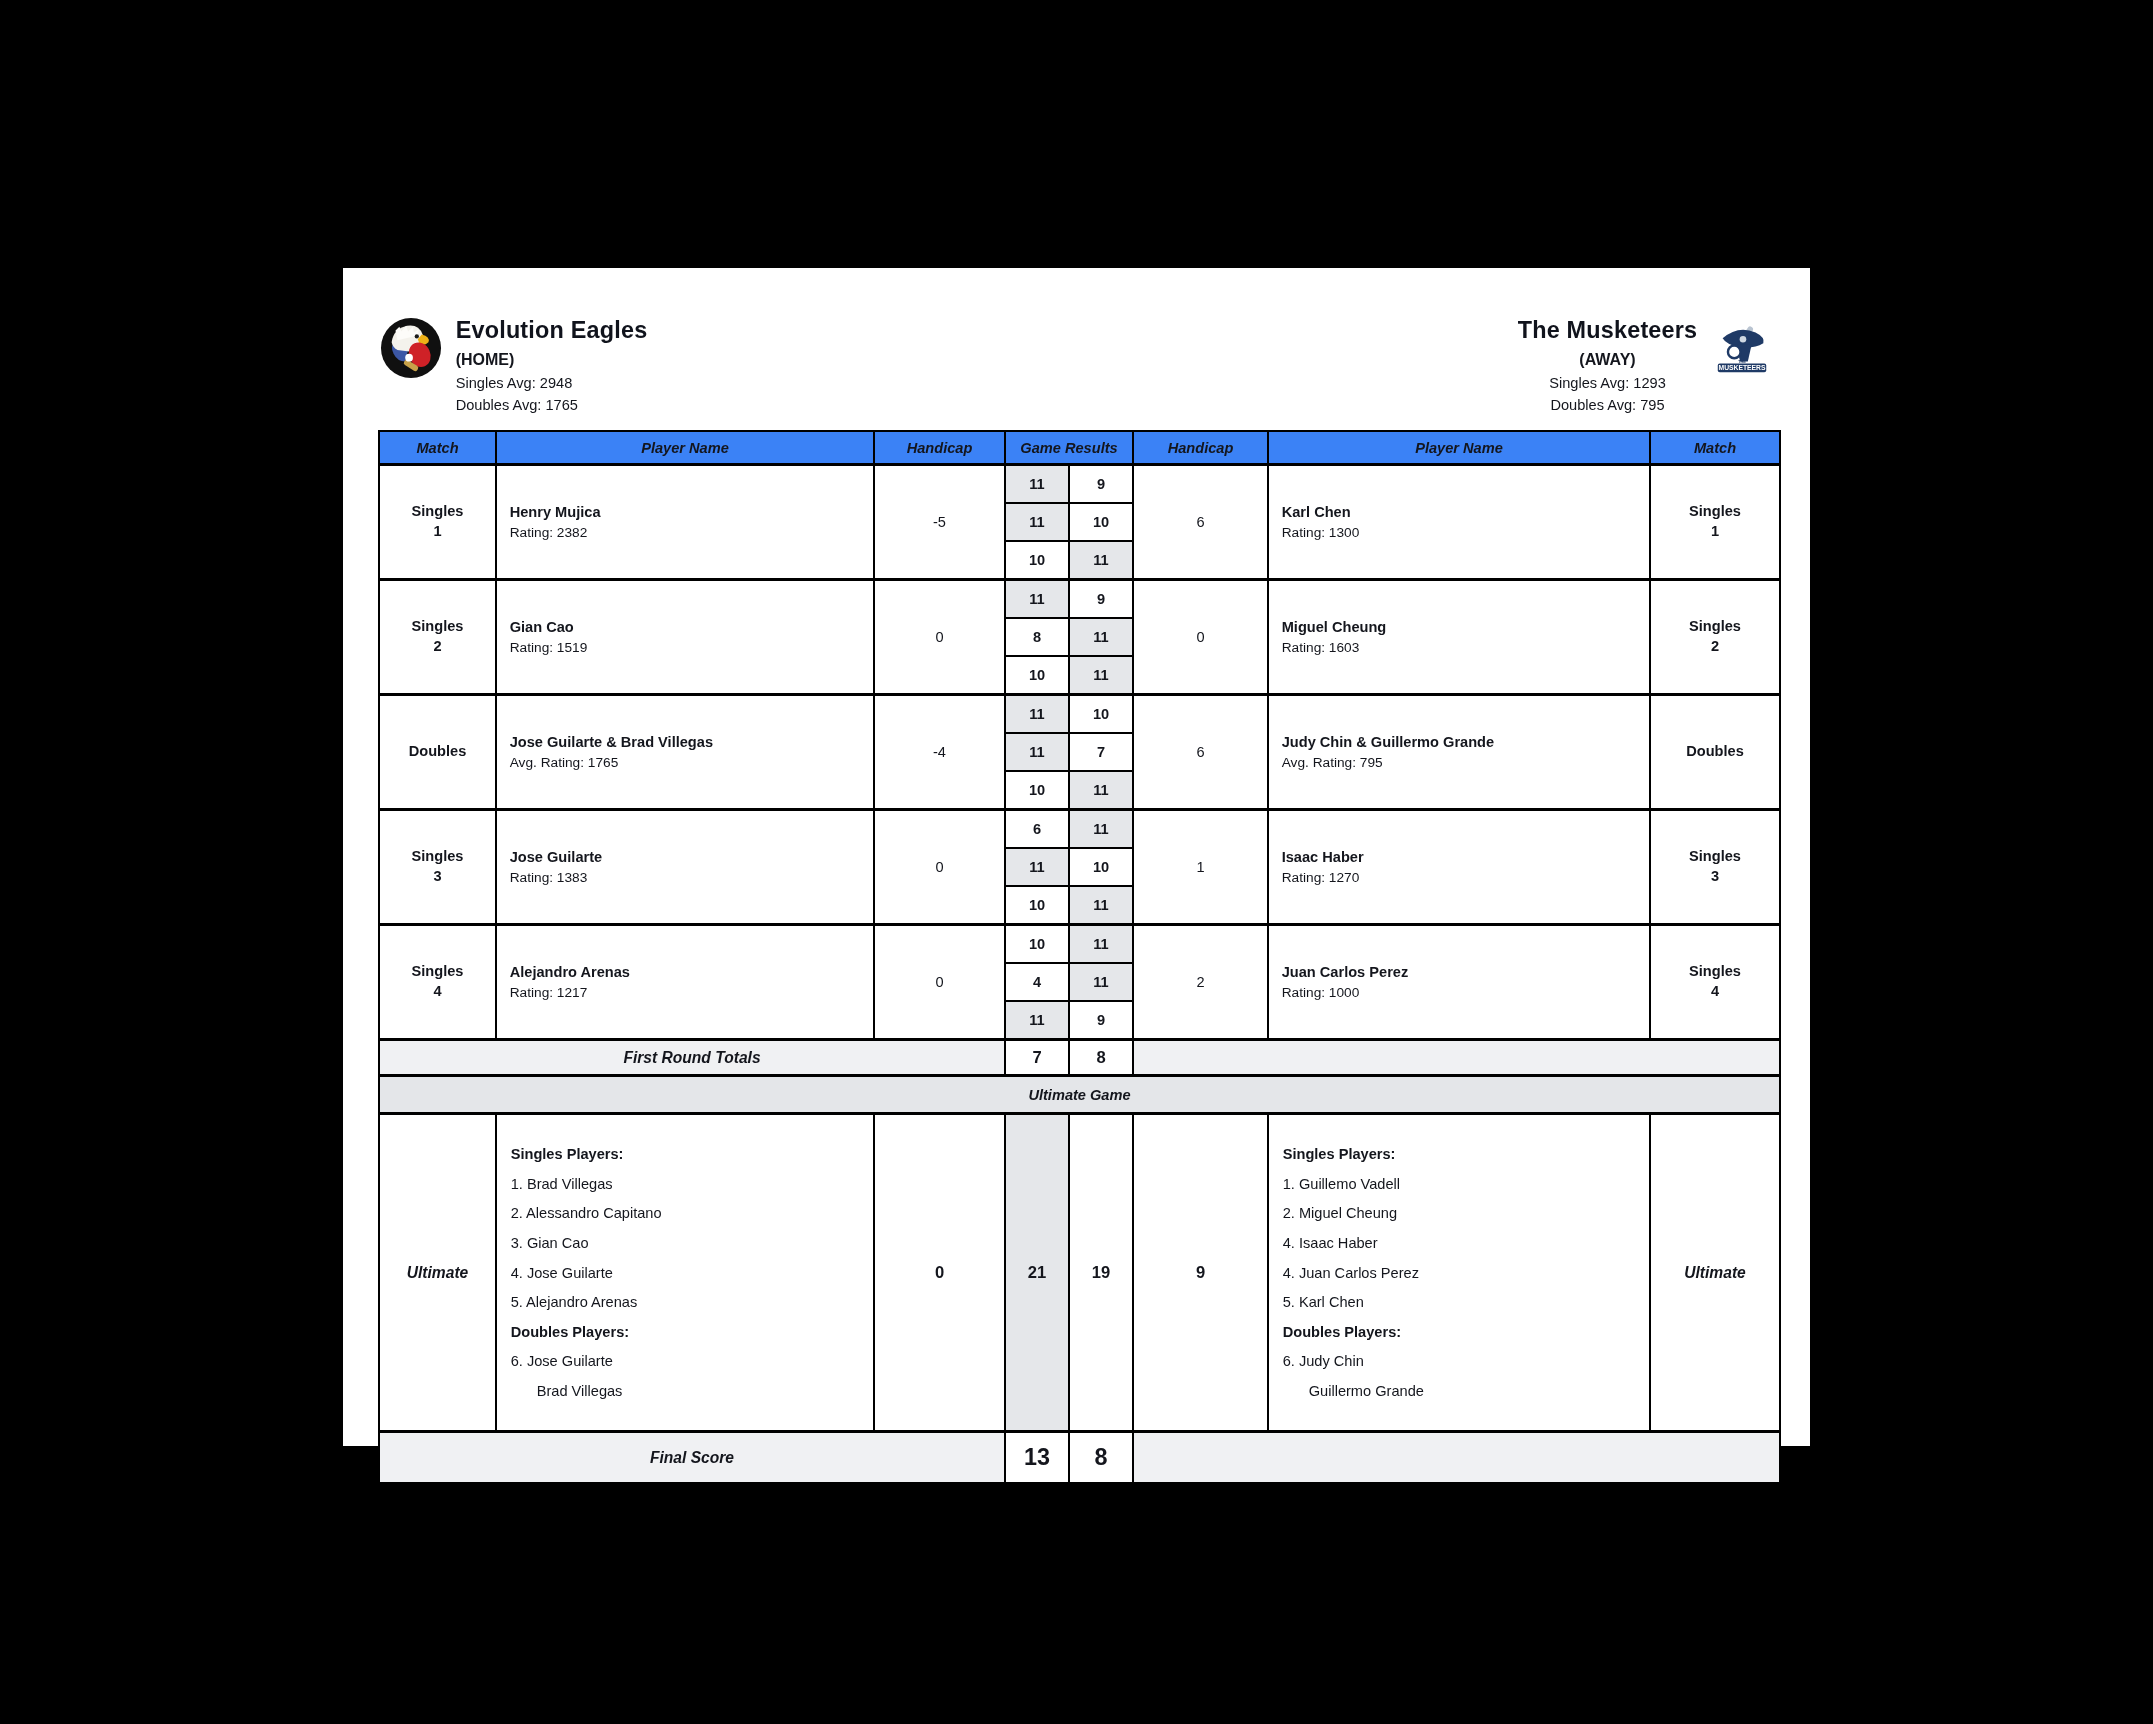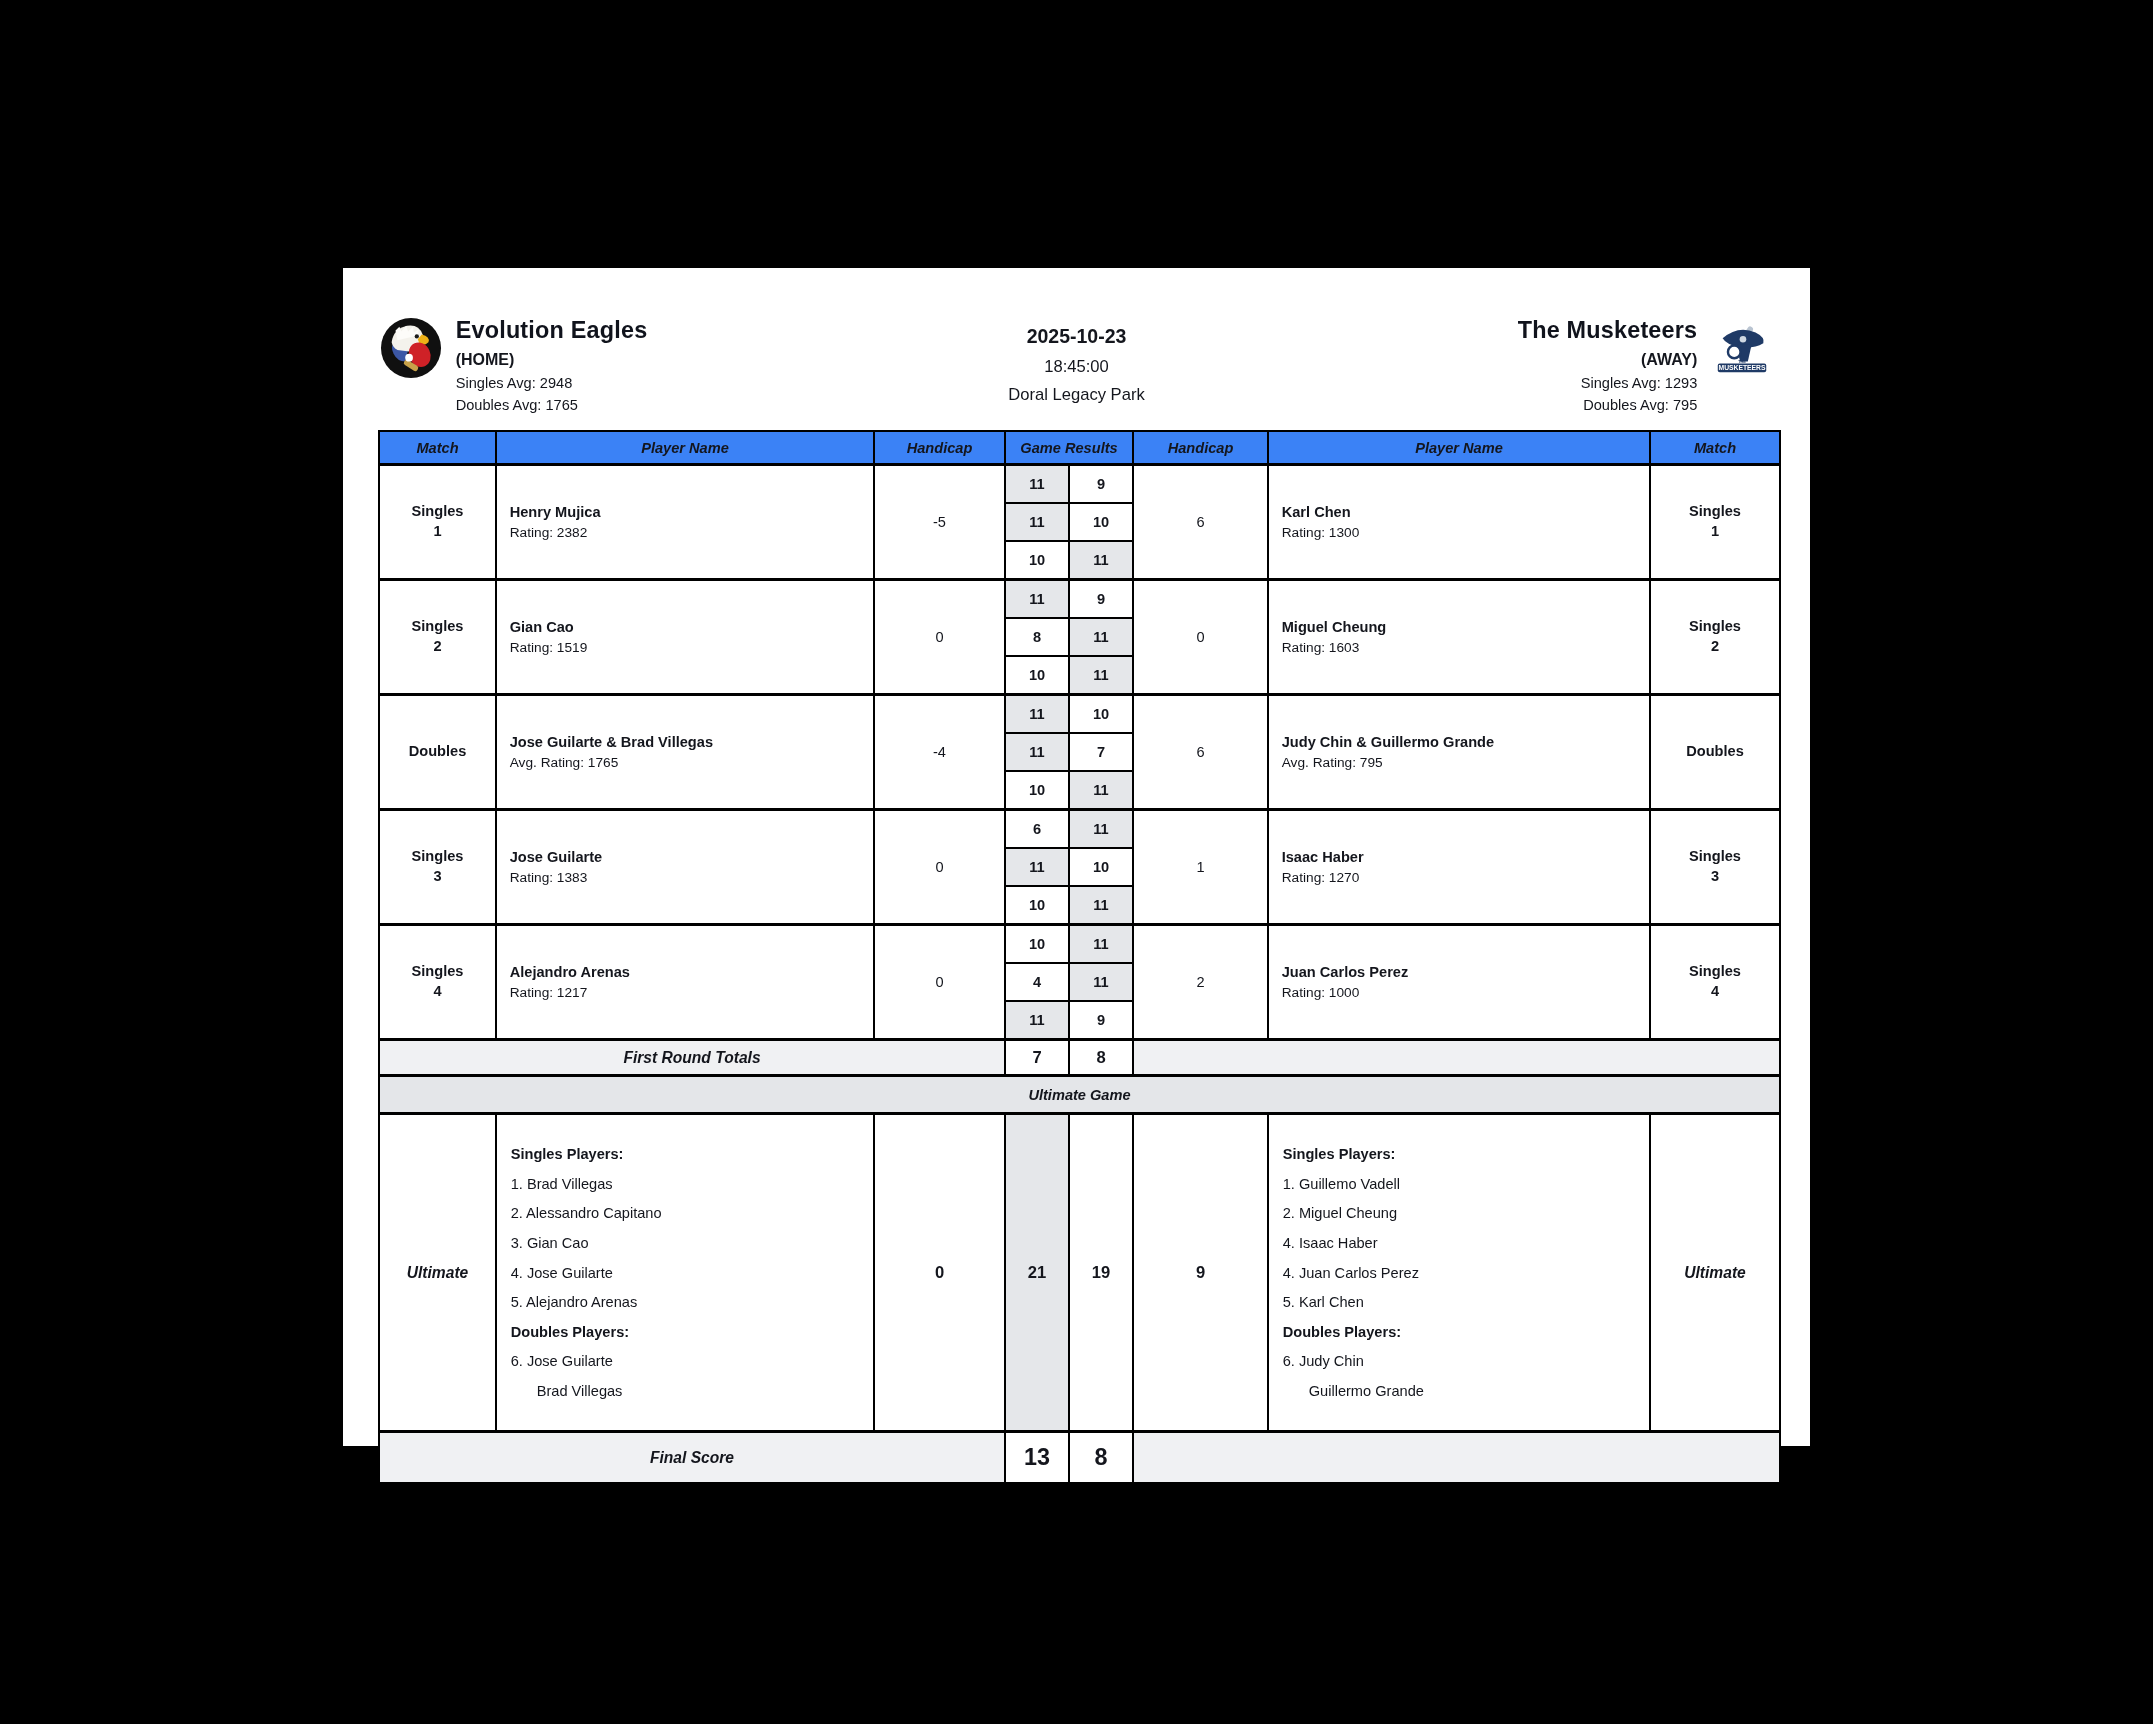--- a/index.html
+++ b/index.html
@@ -9,21 +9,21 @@
     position:relative; overflow:hidden;
     font-family:"Liberation Sans", sans-serif; color:#14161d;
   }
   .page {
     position:absolute; left:343px; top:268px; width:1467px; height:1178px;
     background:#ffffff;
   }
   
   .hdr { display:flex; align-items:flex-start; padding:49px 37px 0 37px; }
   .hdr-side { display:flex; gap:13.7px; flex:1; }
-  .hdr-side.right { justify-content:flex-end; text-align:right; }
+  .hdr-side.right { justify-content:flex-end; text-align:center; }
   .team-block { display:flex; flex-direction:column; }
   .team-name { font-size:23.4px; font-weight:bold; color:#10131c; letter-spacing:0.2px; }
   .team-type { font-size:16px; font-weight:bold; margin-top:6.8px; }
   .team-avg  { font-size:14.6px; margin-top:5.9px; }
   .logo { width:62px; height:62px; flex:0 0 auto; }
   .hdr-center { text-align:center; padding-top:7.8px; flex:0 0 410px; }
   .evt-date  { font-size:19.5px; font-weight:bold; }
   .evt-time  { font-size:16.6px; margin-top:8.8px; }
   .evt-venue { font-size:16.6px; margin-top:8.8px; }
   
@@ -82,25 +82,20 @@
         <circle cx="30" cy="42" r="4" fill="#ffffff"></circle>
       </svg>
       <div class="team-block">
         <div class="team-name">Evolution Eagles</div>
         <div class="team-type">(HOME)</div>
         <div class="team-avg">Singles Avg: 2948</div>
         <div class="team-avg">Doubles Avg: 1765</div>
       </div>
     </div>
 
-    <div class="hdr-center">
-      <div class="evt-date">2025-10-23</div>
-      <div class="evt-time">18:45:00</div>
-      <div class="evt-venue">Doral Legacy Park</div>
-    </div>
 
     <div class="hdr-side right">
       <div class="team-block">
         <div class="team-name">The Musketeers</div>
         <div class="team-type">(AWAY)</div>
         <div class="team-avg">Singles Avg: 1293</div>
         <div class="team-avg">Doubles Avg: 795</div>
       </div>
       <svg class="logo" viewBox="0 0 64 64">
         <rect x="31" y="8" width="6" height="30" rx="3" fill="#b9c4d1" transform="rotate(32 34 23)"></rect>

